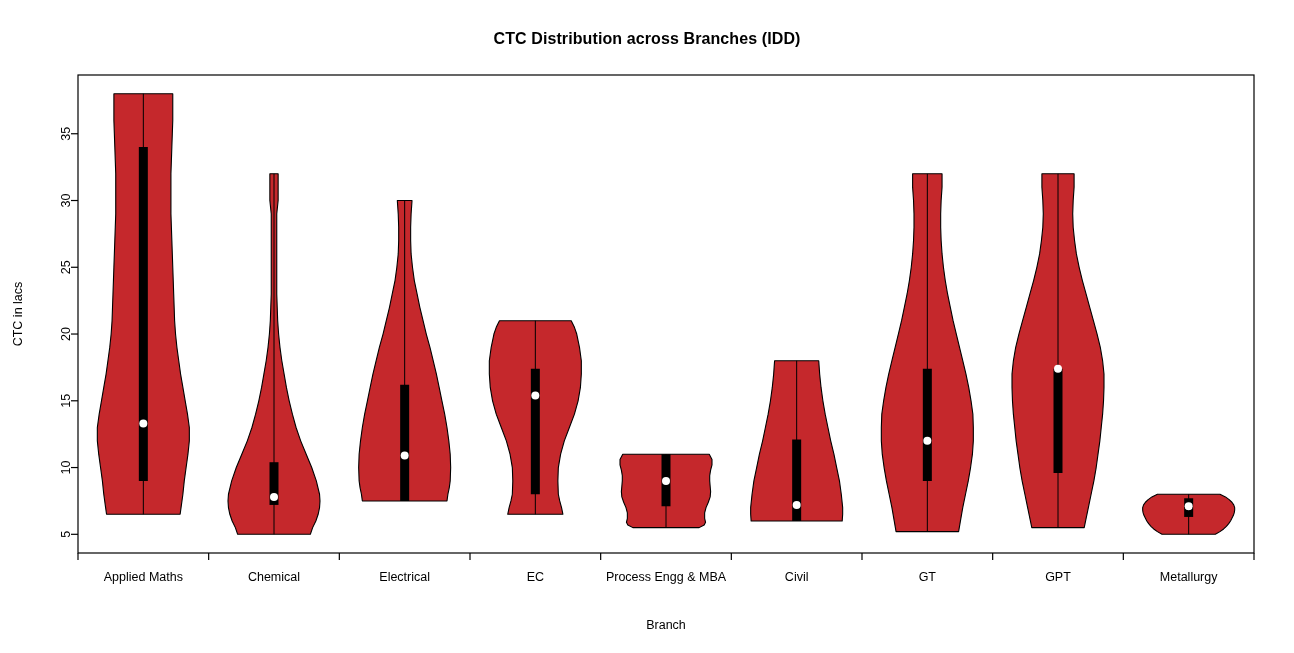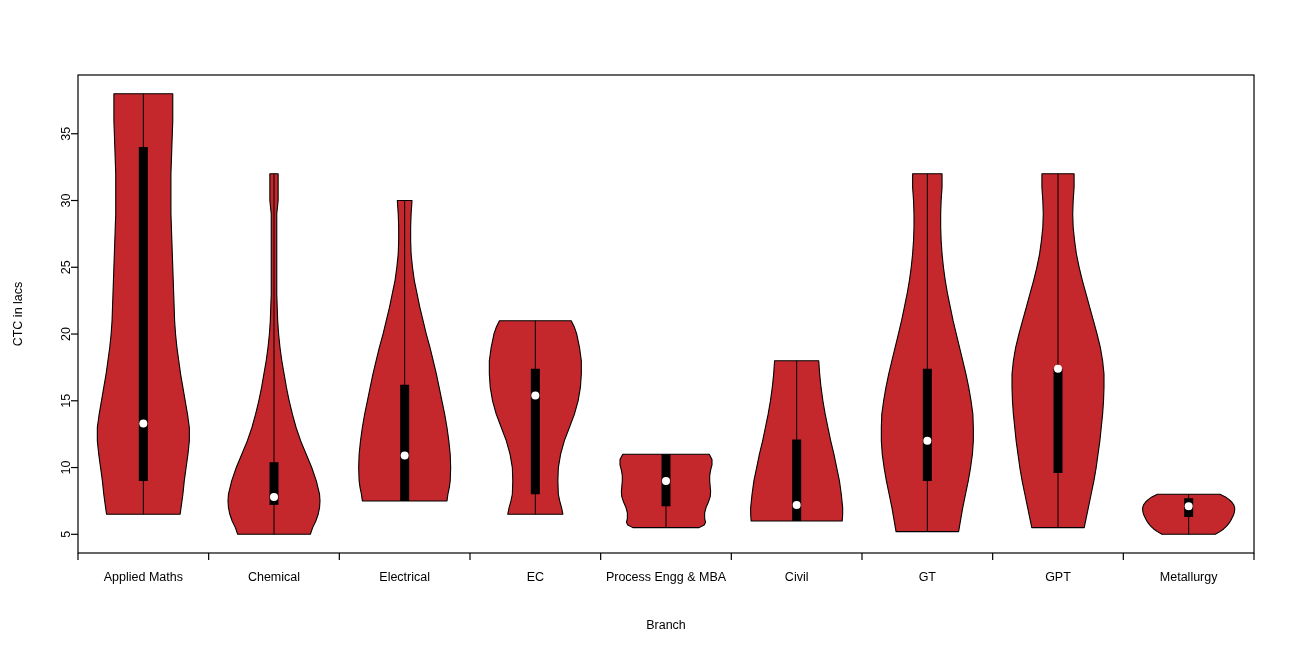--- a/index.html
+++ b/index.html
@@ -17,20 +17,21 @@
 
   .axis-title{font-size:12.5px; fill:#000;}
   .tick-label{font-size:12.5px; fill:#000;}
   .cat-label{font-size:12.5px; fill:#000;}
 </style>
 </head>
 <body>
 
 <div id="root">
 
+  <div id="chart-title">CTC Distribution across Branches (IDD)</div>
 
   <svg id="plot-svg" width="1294" height="653" xmlns="http://www.w3.org/2000/svg">
     <g id="y-axis-group">
         <line x1="71" y1="534.3072625698323" x2="78" y2="534.3072625698323" stroke="#000" stroke-width="1.2"></line>
         <text x="66" y="534.3072625698323" text-anchor="middle" dominant-baseline="central" transform="rotate(-90 66 534.3072625698323)" class="tick-label">5</text>
         <line x1="71" y1="467.54748603351953" x2="78" y2="467.54748603351953" stroke="#000" stroke-width="1.2"></line>
         <text x="66" y="467.54748603351953" text-anchor="middle" dominant-baseline="central" transform="rotate(-90 66 467.54748603351953)" class="tick-label">10</text>
         <line x1="71" y1="400.7877094972067" x2="78" y2="400.7877094972067" stroke="#000" stroke-width="1.2"></line>
         <text x="66" y="400.7877094972067" text-anchor="middle" dominant-baseline="central" transform="rotate(-90 66 400.7877094972067)" class="tick-label">15</text>
         <line x1="71" y1="334.02793296089385" x2="78" y2="334.02793296089385" stroke="#000" stroke-width="1.2"></line>

